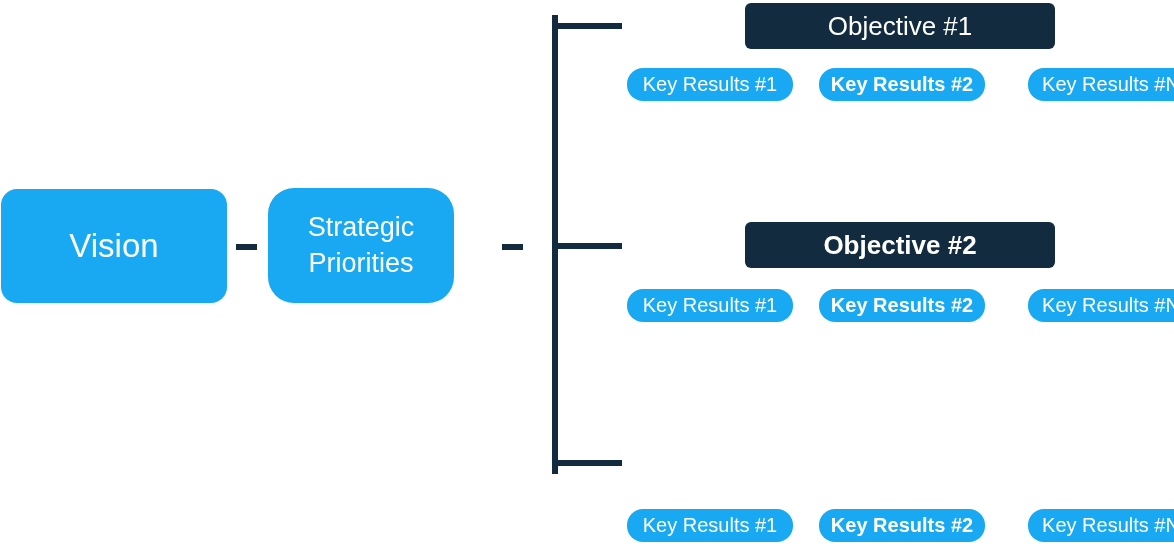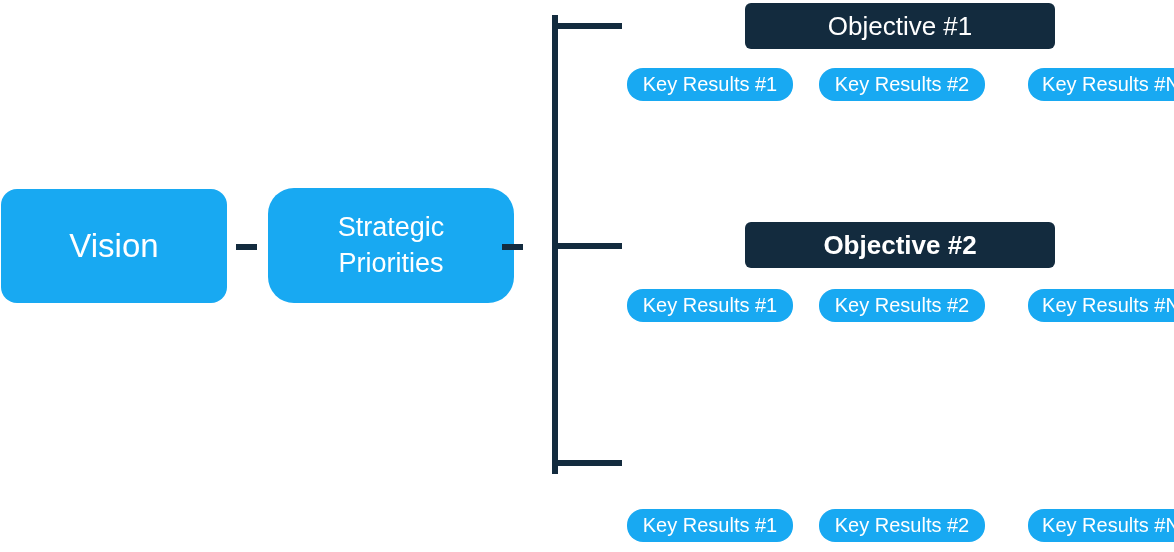--- a/index.html
+++ b/index.html
@@ -21,21 +21,21 @@
     display:flex;align-items:center;justify-content:center;
     text-align:center;color:#ffffff;
   }
   .blue-box{background:var(--blue);}
   .navy-box{background:var(--navy);}
   .vision{
     left:1px;top:189px;width:226px;height:114px;
     border-radius:16px;font-size:33px;
   }
   .strategic{
-    left:268px;top:188px;width:246px;height:115px;
+    left:268px;top:188px;width:186px;height:115px;
     border-radius:26px;font-size:27px;line-height:1.3;
     padding:0 30px;
   }
   .connector{position:absolute;background:var(--navy);}
   .dash1{left:236px;top:244px;width:21px;height:6px;}
   .dash2{left:502px;top:244px;width:21px;height:6px;}
   .vline{left:552px;top:15px;width:6px;height:459px;}
   .branch{height:6px;width:70px;left:552px;}
   .branch-top{top:23px;}
   .branch-mid{top:243px;}
@@ -48,21 +48,21 @@
   .obj-2{top:222px;font-weight:bold;}
   .obj-3{top:445px;}
   .kr{
     width:166px;height:33px;
     border-radius:16px;font-size:20px;
   }
   .kr-row-1{top:68px;}
   .kr-row-2{top:289px;}
   .kr-row-3{top:509px;}
   .kr-col-1{left:627px;}
-  .kr-col-2{left:819px;}
+  .kr-col-2{left:819px;font-weight:bold;}
   .kr-col-3{left:1008px;margin-left:20px;}
 </style>
 </head>
 <body>
 
 <div class="canvas">
 
   <div class="box blue-box vision">Vision</div>
 
   <div class="connector dash1"></div>

